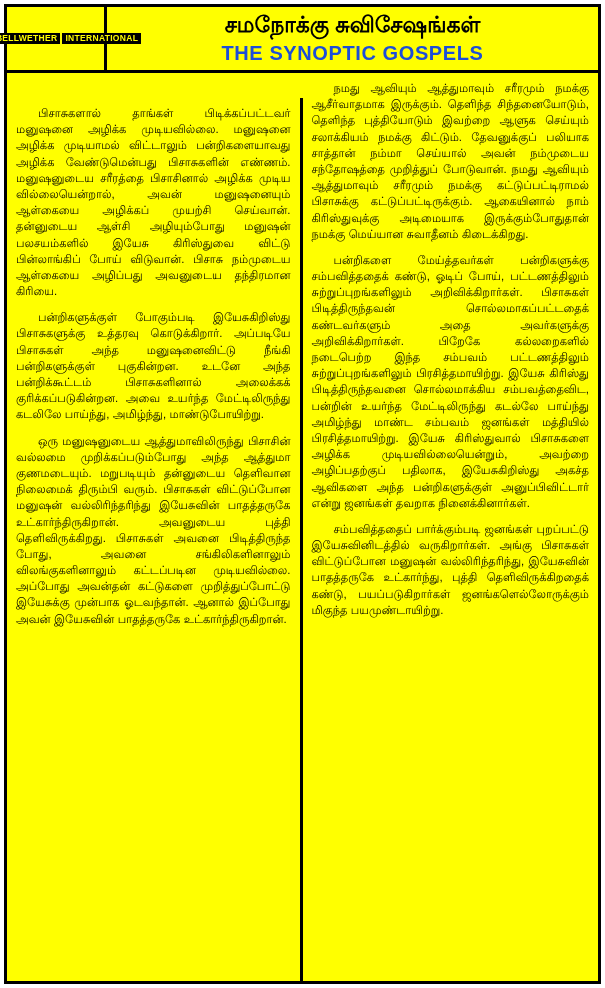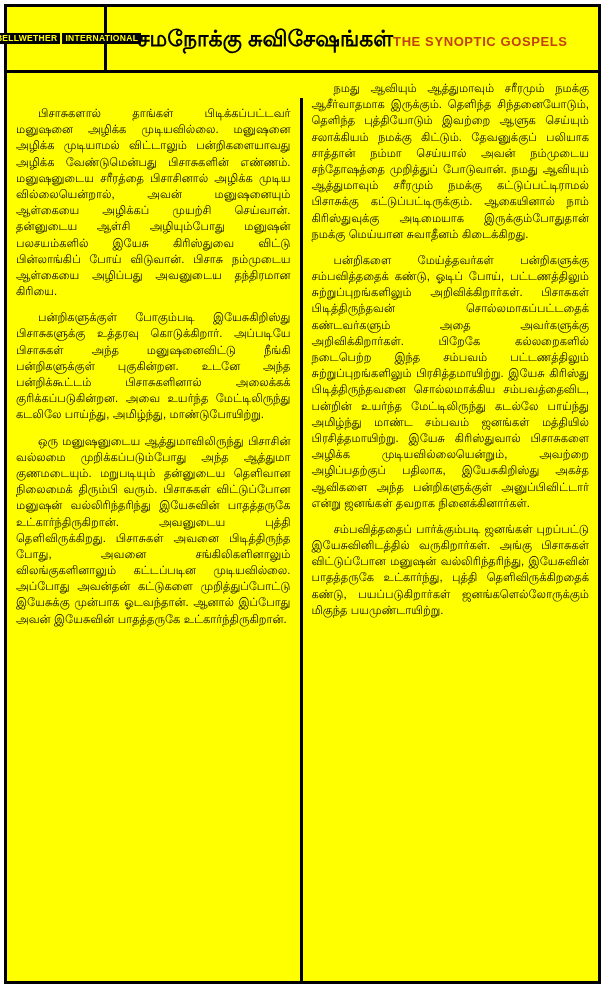--- a/index.html
+++ b/index.html
@@ -97,36 +97,36 @@
     line-height: 1.05;
     white-space: nowrap;
   }
   .logo-word.plain {
     background: transparent;
     color: #000000;
   }
   .title-box {
     flex: 1 1 auto;
     display: flex;
-    flex-direction: row;
+    flex-direction: column;
     align-items: center;
     justify-content: center;
     padding: 2px 4px;
   }
   .title-ta {
     font-size: 22px;
     font-weight: bold;
     color: #000000;
     line-height: 1.15;
     text-align: center;
   }
   .title-en {
-    font-size: 13px;
+    font-size: 20px;
     font-weight: bold;
-    color: #c2410c;
+    color: #1d4ed8;
     letter-spacing: 0.6px;
     margin-top: 5px;
   }
 
   
   .body {
     flex: 1 1 auto;
     display: flex;
     overflow: hidden;
   }

